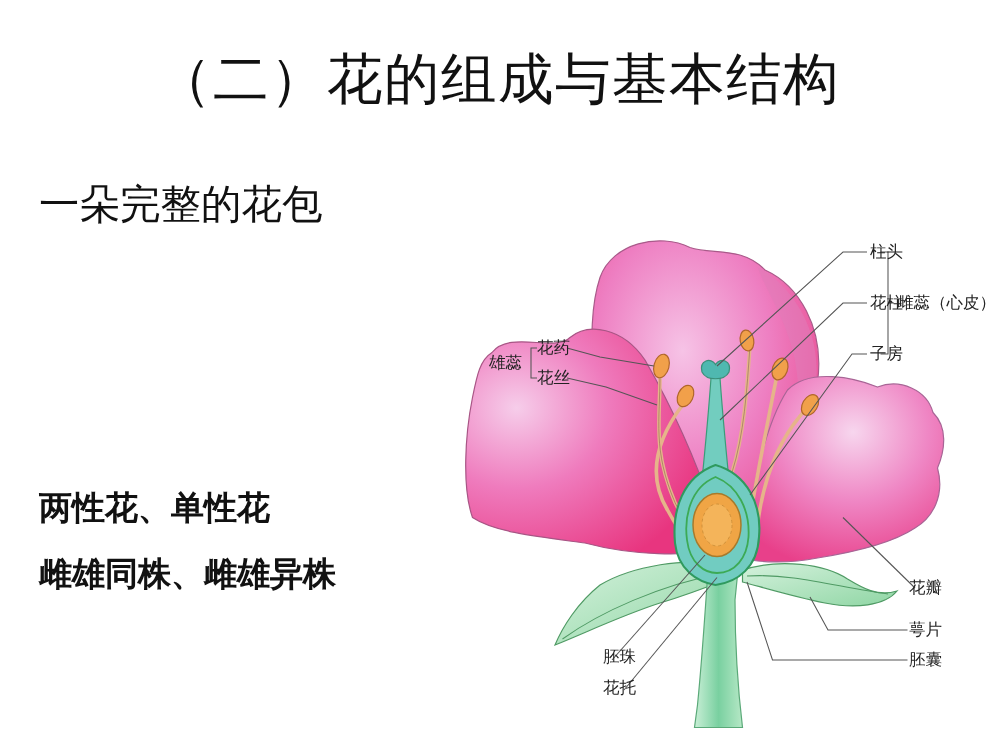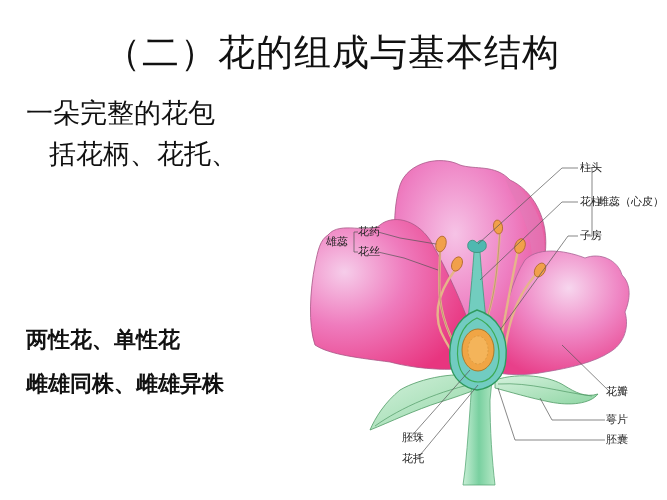--- a/index.html
+++ b/index.html
@@ -31,20 +31,21 @@
       left: 26px;
       top: 92px;
       width: 250px;
       font-size: 27px;
       line-height: 41px;
       font-family: "DejaVu Serif", "Liberation Serif", serif;
     }
     .intro .line {
       display: block;
       white-space: nowrap;
+      margin-top: 24px;
     }
     .intro .line.indent {
       padding-left: 23px;
     }
     .types {
       position: absolute;
       left: 26px;
       top: 318px;
       font-size: 22px;
       line-height: 44px;
@@ -70,21 +71,20 @@
       line-height: 12px;
     }
   </style>
 </head>
 <body>
 
 <div class="title">（二）花的组成与基本结构</div>
 
 <div class="intro">
   <span class="line">一朵完整的花包</span>
-  <span class="line indent">括花柄、花托、</span>
 </div>
 
 <div class="types">
   <span class="row">两性花、单性花</span>
   <span class="row">雌雄同株、雌雄异株</span>
 </div>
 
 <div class="diagram">
   <svg width="367" height="360" viewBox="0 0 367 360">
     <defs>

